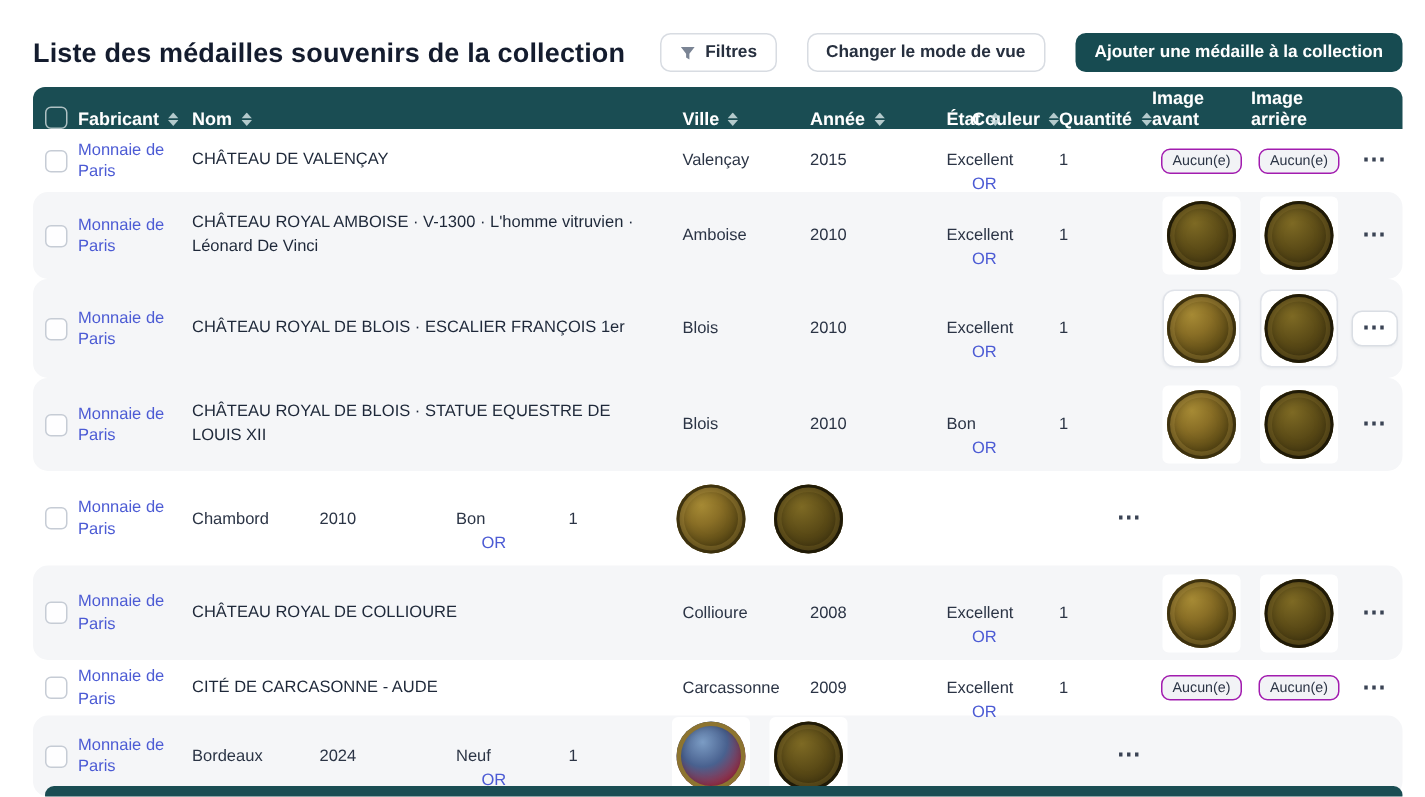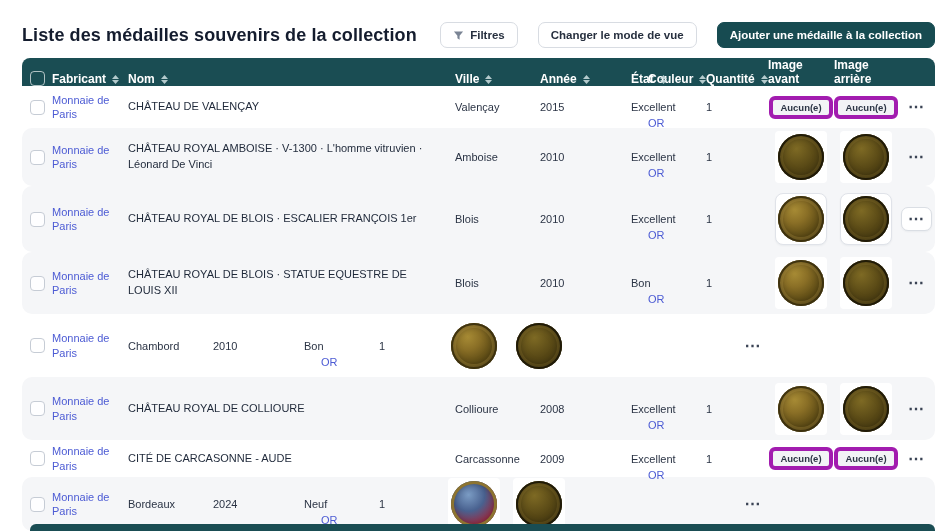--- a/index.html
+++ b/index.html
@@ -43,22 +43,22 @@
   .cb { width:15px; height:15px; border:1.5px solid #c6ccd5; border-radius:4px;
     background:rgba(255,255,255,.9); display:inline-block; cursor:pointer; }
   .thead .cb { background:transparent; border-color:rgba(255,255,255,.65); }
 
   .row { display:flex; align-items:center; font-size:11px; color:#2b3445; }
   .row.striped { background:#f5f6f8; border-radius:10px; }
   .rh42{height:42px;} .rh58{height:58px;} .rh66{height:66px;} .rh62{height:62px;}
   .rh63{height:63px;} .rh37{height:37px;} .rh54{height:54px;}
   .link { color:#4c5bd4; text-decoration:none; cursor:pointer; line-height:1.3; }
   .nomtxt { color:#1e2839; line-height:1.45; }
-  .badge { font-size:9.5px; font-weight:700; color:#2b3445; background:#f2f3f6;
-    border:4px solid #a21caf; border-radius:6px; padding:2px 7px; white-space:nowrap; }
+  .badge { font-size:9.5px; font-weight:400; color:#2b3445; background:#f2f3f6;
+    border:1px solid #a21caf; border-radius:6px; padding:2px 7px; white-space:nowrap; }
   .more { font-size:16px; font-weight:700; color:#3a4354; cursor:pointer;
     line-height:1; letter-spacing:1px; }
 
   .imgcard { width:52px; height:52px; background:#fff; border-radius:4px;
     display:flex; align-items:center; justify-content:center; cursor:pointer; }
   .coin { width:46px; height:46px; border-radius:50%; display:block; }
   .coin.gold { background:radial-gradient(circle at 36% 30%, #a78b35 0%, #8a6f26 30%, #5d4b15 62%, #32280a 100%);
     box-shadow: inset 0 0 0 2px rgba(56,45,12,.9), inset 0 0 0 5px rgba(168,140,62,.35), inset 0 0 10px rgba(0,0,0,.55); }
   .coin.gold-dark { background:radial-gradient(circle at 40% 32%, #7e6a24 0%, #5a4a16 45%, #2e250a 100%);
     box-shadow: inset 0 0 0 2px rgba(30,24,6,.95), inset 0 0 0 5px rgba(140,115,45,.3), inset 0 0 10px rgba(0,0,0,.6); }

